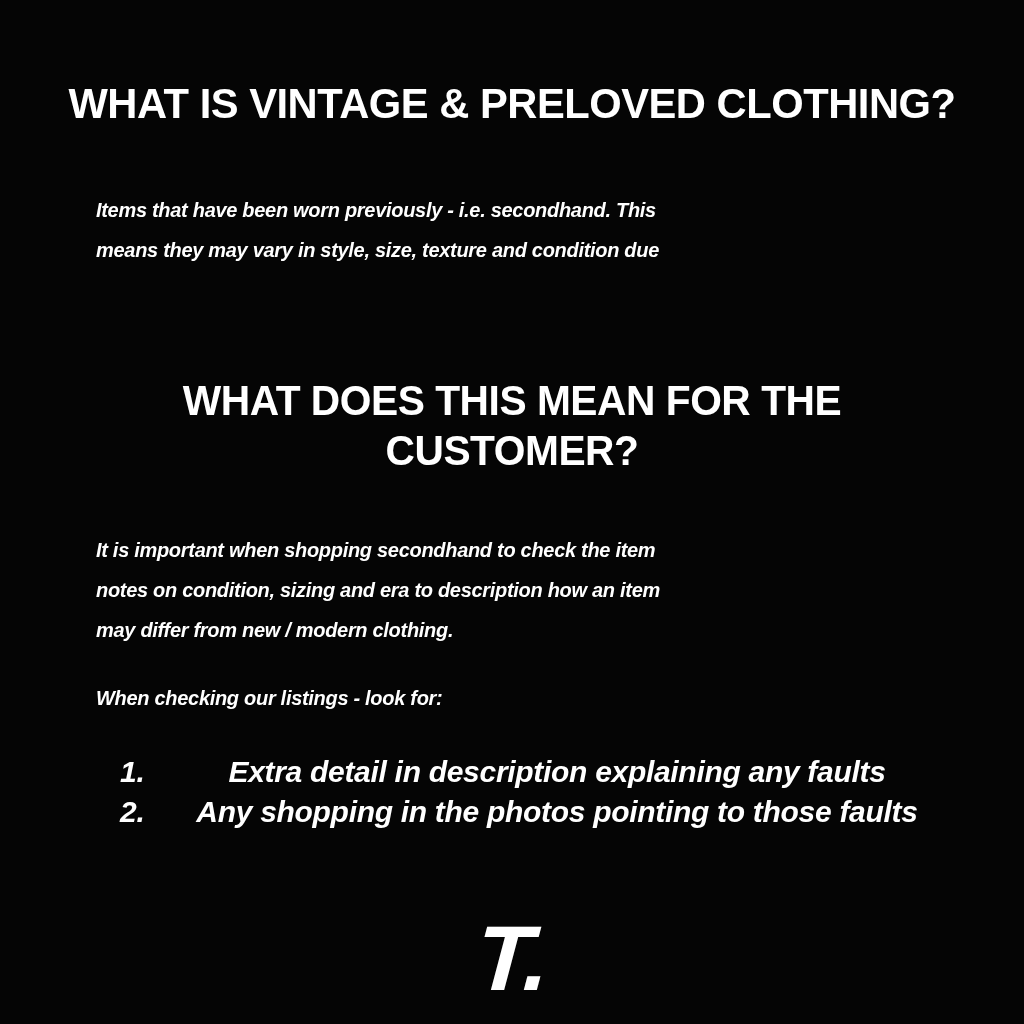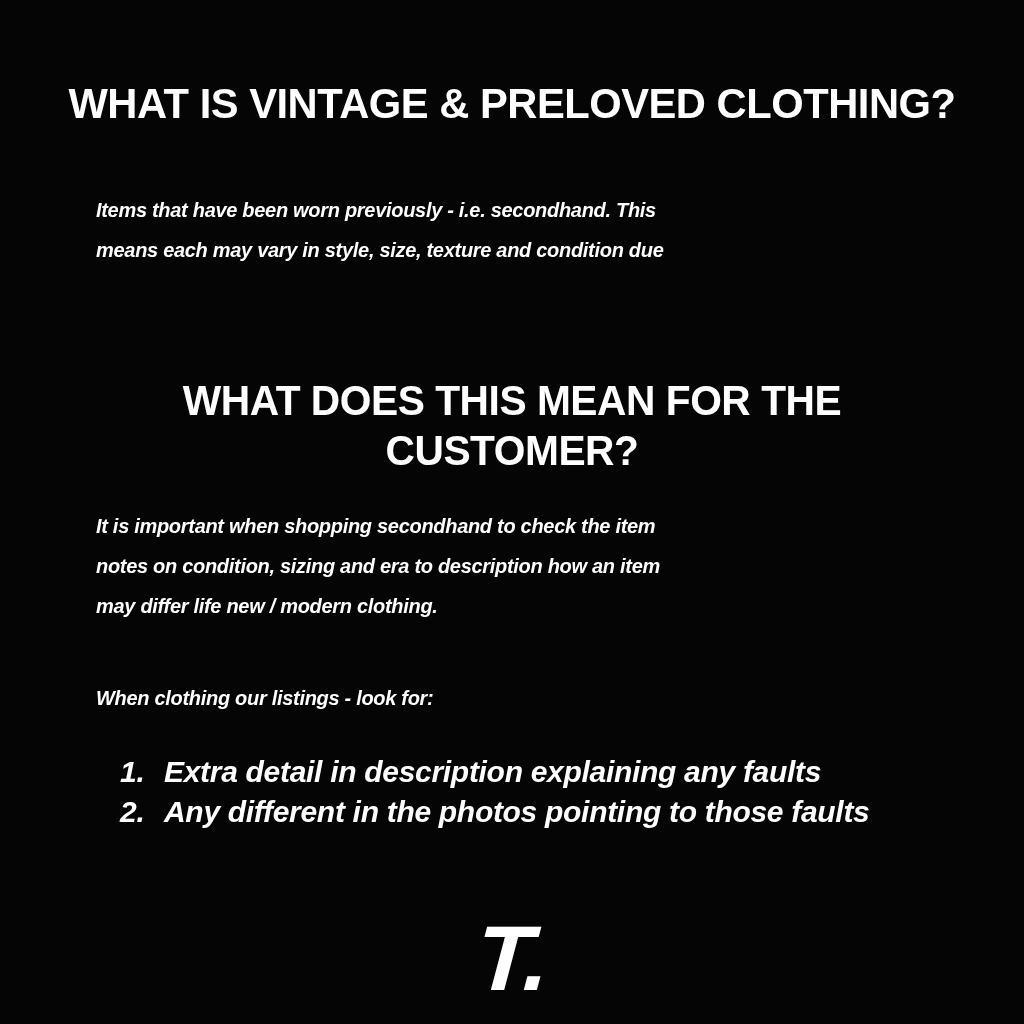--- a/index.html
+++ b/index.html
@@ -41,21 +41,21 @@
     position: absolute;
     left: 96px;
     width: 860px;
     font-style: italic;
     font-weight: 700;
     font-size: 20px;
     line-height: 40px;
     letter-spacing: -0.3px;
   }
   .para-1 { top: 190px; }
-  .para-2 { top: 506px; }
+  .para-2 { top: 530px; }
   .listings-intro { top: 678px; }
   .checklist {
     position: absolute;
     left: 120px;
     top: 752px;
     width: 830px;
     font-style: italic;
     font-weight: 700;
     font-size: 30px;
     line-height: 40px;
@@ -63,20 +63,21 @@
   }
   .checklist-item {
     display: flex;
   }
   .checklist-number {
     width: 44px;
     flex: 0 0 44px;
   }
   .checklist-text {
     flex: 1;
+    text-align: center;
   }
   .logo {
     position: absolute;
     left: 0;
     top: 912px;
     width: 1024px;
     text-align: center;
     font-weight: 700;
     font-style: italic;
     font-size: 92px;
@@ -87,42 +88,42 @@
 </style>
 </head>
 <body>
 
 <div class="canvas">
 
   <div class="heading heading-1">WHAT IS VINTAGE &amp; PRELOVED CLOTHING?</div>
 
   <div class="body-block para-1">
     <div>Items that have been worn previously - i.e. secondhand. This</div>
-    <div>means each may vary in style, size, texture and condition due</div>
+    <div>means they may vary in style, size, texture and condition due</div>
   </div>
 
   <div class="heading heading-2">
     <div>WHAT DOES THIS MEAN FOR THE</div>
     <div>CUSTOMER?</div>
   </div>
 
   <div class="body-block para-2">
     <div>It is important when shopping secondhand to check the item</div>
     <div>notes on condition, sizing and era to description how an item</div>
-    <div>may differ life new / modern clothing.</div>
+    <div>may differ from new / modern clothing.</div>
   </div>
 
-  <div class="body-block listings-intro">When clothing our listings - look for:</div>
+  <div class="body-block listings-intro">When checking our listings - look for:</div>
 
   <div class="checklist">
     <div class="checklist-item">
       <span class="checklist-number">1.</span>
       <span class="checklist-text">Extra detail in description explaining any faults</span>
     </div>
     <div class="checklist-item">
       <span class="checklist-number">2.</span>
-      <span class="checklist-text">Any different in the photos pointing to those faults</span>
+      <span class="checklist-text">Any shopping in the photos pointing to those faults</span>
     </div>
   </div>
 
   <div class="logo">T.</div>
 
 </div>
 
 </body></html>

